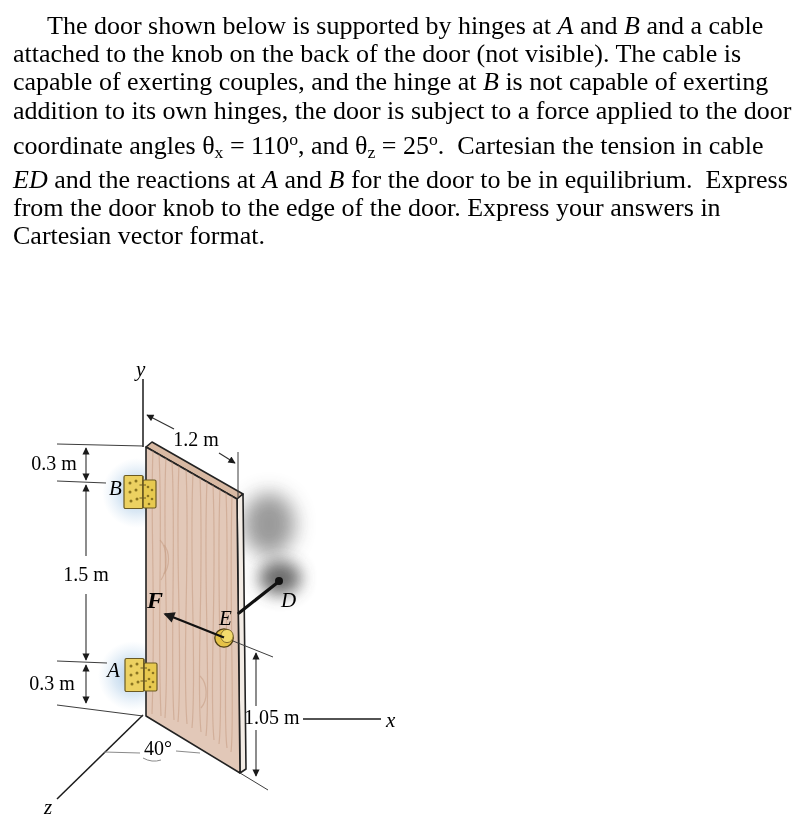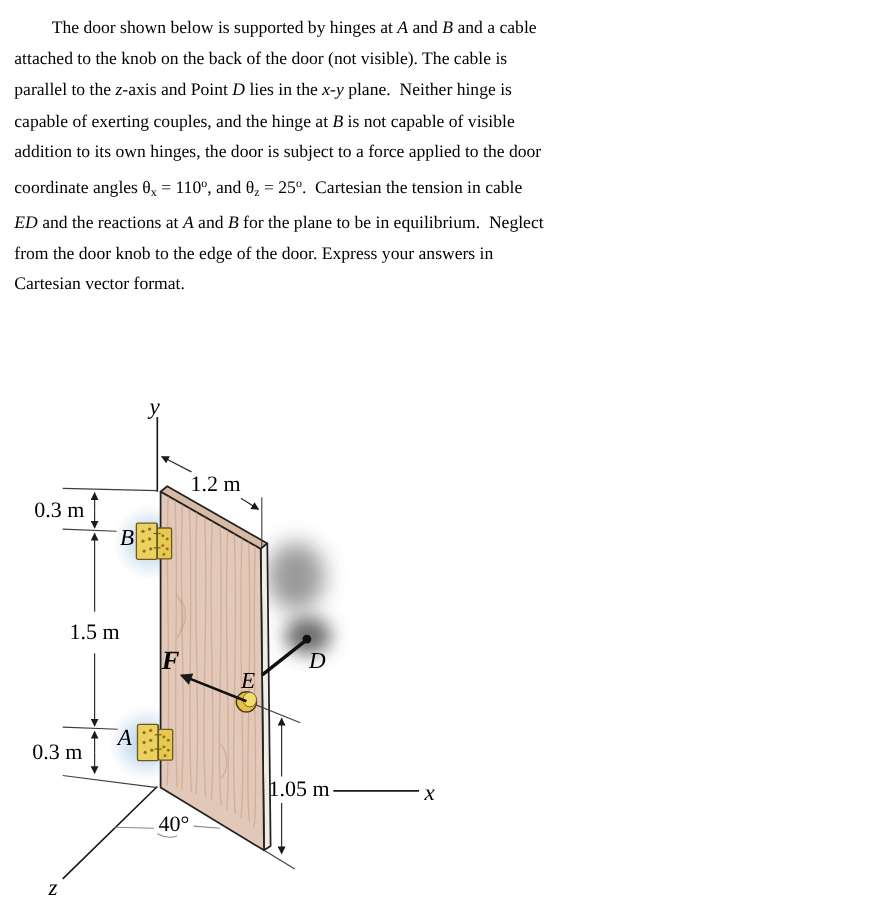--- a/index.html
+++ b/index.html
@@ -1,21 +1,21 @@
 <!DOCTYPE html>
 <html><head>
 <meta charset="utf-8">
 <style>
   html,body { margin:0; padding:0; }
   body {
     width:802px; height:825px; background:#ffffff; position:relative;
     font-family:"Liberation Serif", serif; color:#000;
     overflow:hidden;
   }
-  .problem { padding:12px 6px 0 13px; font-size:16px; line-height:28.2px; }
+  .problem { padding:12px 6px 0 13px; font-size:26px; line-height:28.2px; }
   .pline  { white-space:pre; }
   .indent { text-indent:34px; }
   .it { font-style:italic; }
   .bd { font-weight:bold; }
   .sb { font-size:0.68em; vertical-align:-0.22em; }
   .sp { font-size:0.68em; vertical-align:0.5em; }
 
   .figure { position:absolute; left:0; top:355px; }
 
   .axisline  { stroke:#1a1a1a; stroke-width:1.5; fill:none; }
@@ -28,25 +28,24 @@
   .var-label { font:italic 21px "Liberation Serif", serif; fill:#000; }
   .force-lbl { font:italic bold 24px "Liberation Serif", serif; fill:#000; }
   .arrfill   { fill:#1a1a1a; }
 </style>
 </head>
 <body>
 
 <div class="problem" id="problem">
     <div class="pline indent"><span>The door shown below is supported by hinges at </span><span class="it">A</span><span> and </span><span class="it">B</span><span> and a cable</span></div>
     <div class="pline"><span>attached to the knob on the back of the door (not visible). The cable is</span></div>
-    <div class="pline"><span>parallel to the </span><span class="it">z</span><span>-axis and Point </span><span class="it">D</span><span> lies in the </span><span class="it">x</span><span>-</span><span class="it">y</span><span> plane.  Neither hinge is</span></div>
-    <div class="pline"><span>capable of exerting couples, and the hinge at </span><span class="it">B</span><span> is not capable of visible</span></div>
+    <div class="pline"><span>capable of exerting couples, and the hinge at </span><span class="it">B</span><span> is not capable of exerting</span></div>
     <div class="pline"><span>addition to its own hinges, the door is subject to a force applied to the door</span></div>
     <div class="pline"><span>coordinate angles θ</span><span class="sb">x</span><span> = 110</span><span class="sp">o</span><span>, and θ</span><span class="sb">z</span><span> = 25</span><span class="sp">o</span><span>.  Cartesian the tension in cable</span></div>
-    <div class="pline"><span class="it">ED</span><span> and the reactions at </span><span class="it">A</span><span> and </span><span class="it">B</span><span> for the plane to be in equilibrium.  Neglect</span></div>
+    <div class="pline"><span class="it">ED</span><span> and the reactions at </span><span class="it">A</span><span> and </span><span class="it">B</span><span> for the door to be in equilibrium.  Express</span></div>
     <div class="pline"><span>from the door knob to the edge of the door. Express your answers in</span></div>
     <div class="pline"><span>Cartesian vector format.</span></div>
   </div>
 
 <svg class="figure" width="450" height="470" viewBox="0 355 450 470" xmlns="http://www.w3.org/2000/svg">
   <defs>
     <marker id="arr" viewBox="0 0 10 10" refX="9" refY="5" markerWidth="8.5" markerHeight="6.5" orient="auto-start-reverse">
       <path d="M0,0 L10,5 L0,10 Z" class="arrfill"></path>
     </marker>
     <marker id="arrF" viewBox="0 0 10 10" refX="8.5" refY="5" markerWidth="6" markerHeight="4.8" orient="auto">

